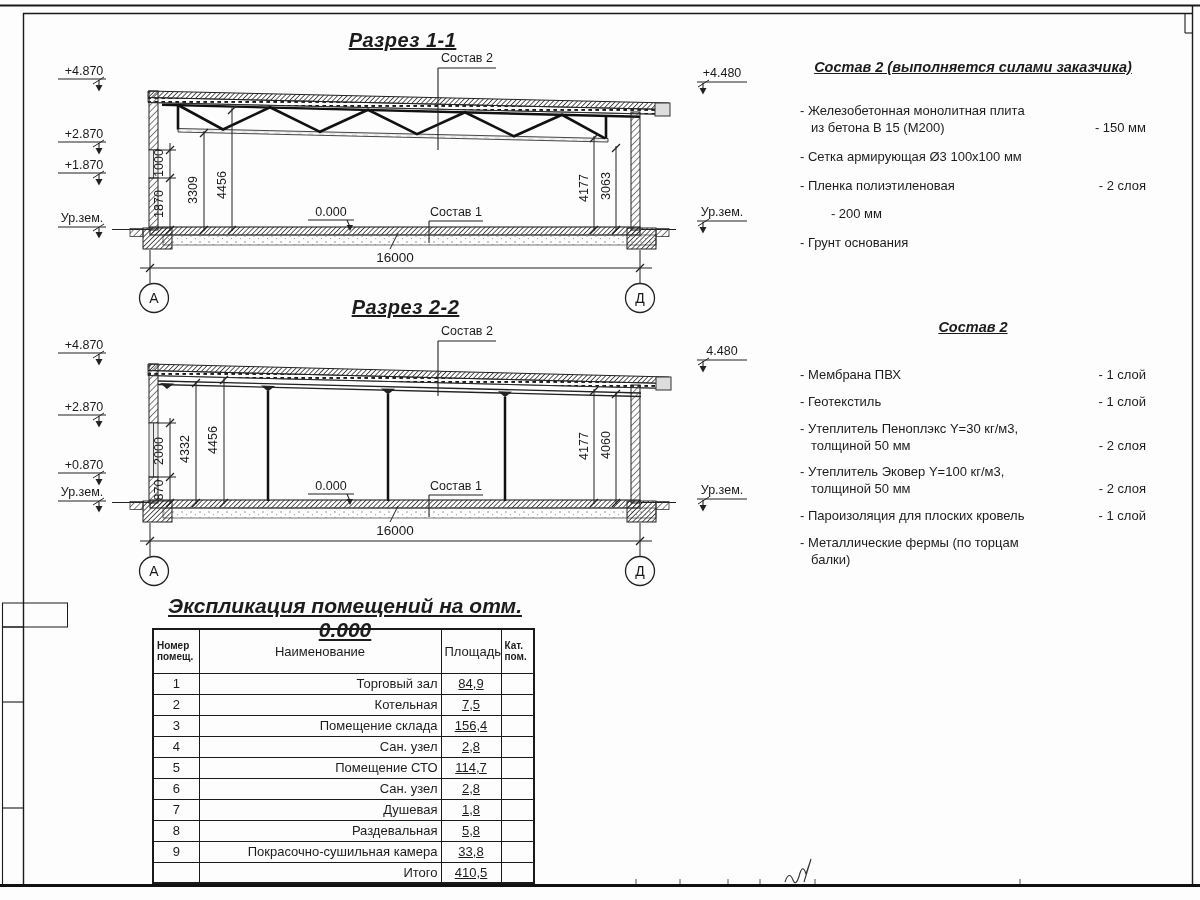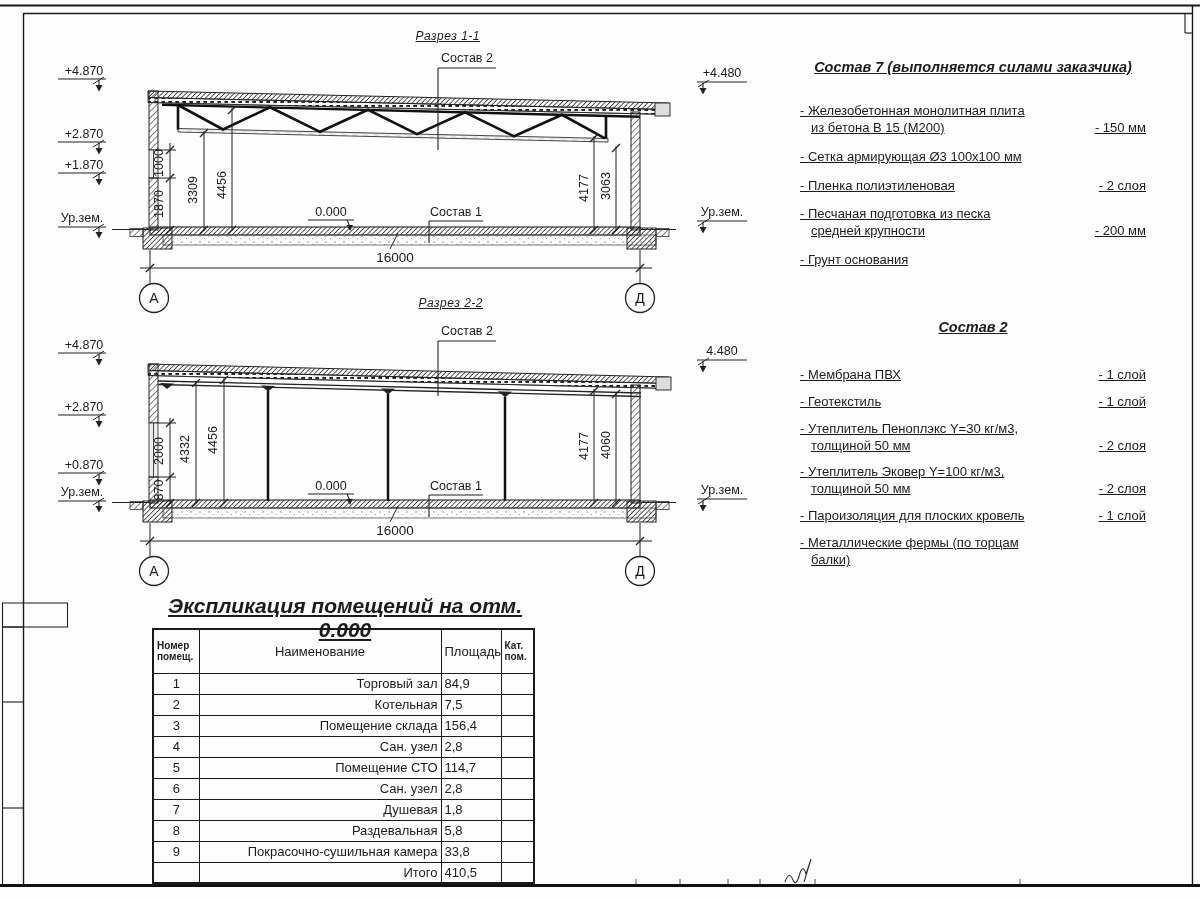--- a/index.html
+++ b/index.html
@@ -1,41 +1,41 @@
 <!DOCTYPE html>
 <html><head>
 <meta charset="utf-8">
 <style>
   html,body{margin:0;padding:0;background:#e8e8e8;}
   #sheet{position:relative;width:1200px;height:900px;background:#fdfdfd;overflow:hidden;
          font-family:"Liberation Sans", sans-serif;color:#1c1c1c;}
   #linework{position:absolute;left:0;top:0;}
   .overlay{position:absolute;background:transparent;}
-  .sec-title{font-size:12px;font-weight:400;font-style:italic;text-decoration:underline;
-             text-align:right;letter-spacing:.5px;}
+  .sec-title{font-size:20px;font-weight:700;font-style:italic;text-decoration:underline;
+             text-align:center;letter-spacing:.5px;}
   .blk-title{font-size:14.5px;font-weight:700;font-style:italic;text-decoration:underline;
              text-align:center;}
   .blk{font-size:13px;line-height:1.3;}
-  .blk .items{margin-top:26px;text-decoration:underline;}
+  .blk .items{margin-top:26px;}
   .blk2 .items{margin-top:30px;}
   .item{display:flex;justify-content:space-between;align-items:flex-end;margin-bottom:12px;}
   .blk2 .item{margin-bottom:10px;gap:36px;}
   .item-name{white-space:pre-line;max-width:258px;padding-left:11px;text-indent:-11px;}
   .item-value{flex:0 0 82px;text-align:right;}
   .tbl-title{font-size:21px;font-weight:700;font-style:italic;text-decoration:underline;
              text-align:center;}
   table.expl{border-collapse:collapse;table-layout:fixed;width:381px;
              font-size:13px;}
   table.expl th,table.expl td{border:1.4px solid #1a1a1a;padding:1px 3px;overflow:hidden;}
   table.expl{border:2px solid #1a1a1a;}
   th.h-num,th.h-cat{font-weight:700;text-align:left;white-space:pre-line;font-size:10px;}
   th.h-name,th.h-area{font-weight:400;text-align:center;}
   td.c-num{text-align:center;}
   td.c-name{text-align:right;padding-left:9px;}
-  td.c-area{}
+  td.c-area{text-align:center;text-decoration:underline;}
   thead tr{height:44px;}
   tbody tr{height:21px;}
   svg text{fill:#1a1a1a;}
   .dimtxt{font-size:12.5px;}
   .elevtxt{font-size:12.5px;}
   .axtxt{font-size:14px;}
   .lbltxt{font-size:12.5px;}
 </style>
 </head>
 <body>
@@ -330,38 +330,36 @@
           <polygon points="699.5,505 706.5,505 703,511.5" fill="#222"></polygon>
           <line x1="698" y1="504" x2="709" y2="497" stroke="#222" stroke-width="1"></line>
     </g>
   </g>
 </svg>
 
 <div class="overlay sec-title" style="left:325px;top:29px;width:155px;">Разрез 1-1</div>
 <div class="overlay sec-title" style="left:328px;top:296px;width:155px;">Разрез 2-2</div>
 
 <div class="overlay blk" style="left:800px;top:58px;width:346px;">
-  <div class="blk-title">Состав 7 (выполняется силами заказчика)</div>
+  <div class="blk-title">Состав 2 (выполняется силами заказчика)</div>
   <div class="items">
     <div class="item">
       <span class="item-name">- Железобетонная  монолитная плита
 из бетона В 15 (М200)</span>
       <span class="item-value">- 150 мм</span>
     </div>
     <div class="item">
       <span class="item-name">- Сетка армирующая Ø3 100х100 мм</span>
       <span class="item-value"></span>
     </div>
     <div class="item">
       <span class="item-name">- Пленка полиэтиленовая</span>
       <span class="item-value">-  2 слоя</span>
     </div>
     <div class="item">
-      <span class="item-name">- Песчаная подготовка из песка
-средней крупности</span>
       <span class="item-value">- 200 мм</span>
     </div>
     <div class="item">
       <span class="item-name">- Грунт основания</span>
       <span class="item-value"></span>
     </div>
   </div>
 </div>
 
 <div class="overlay blk blk2" style="left:800px;top:318px;width:346px;">

